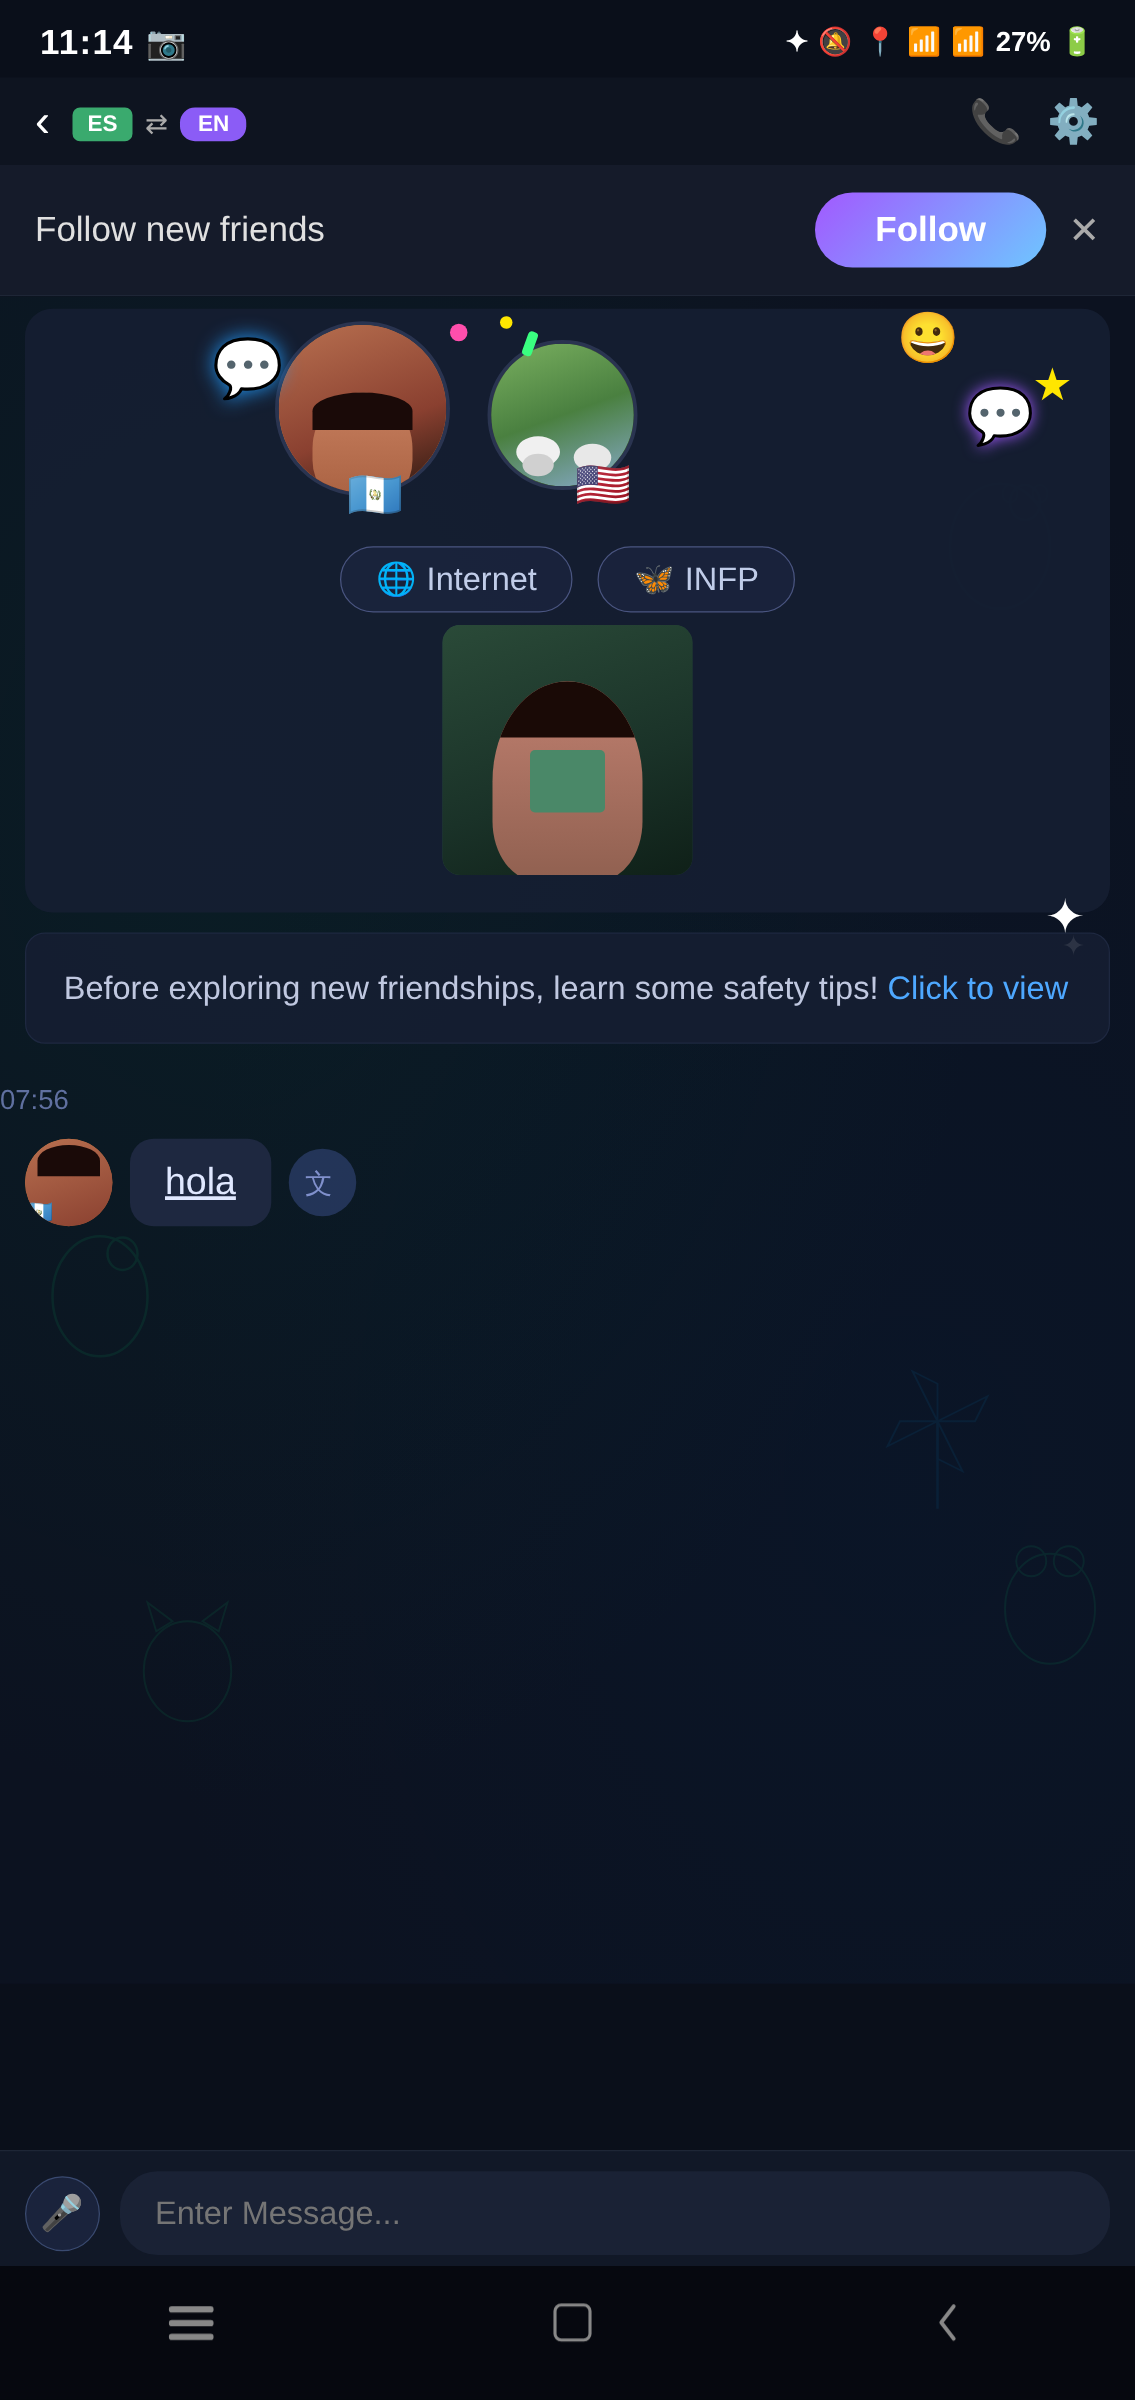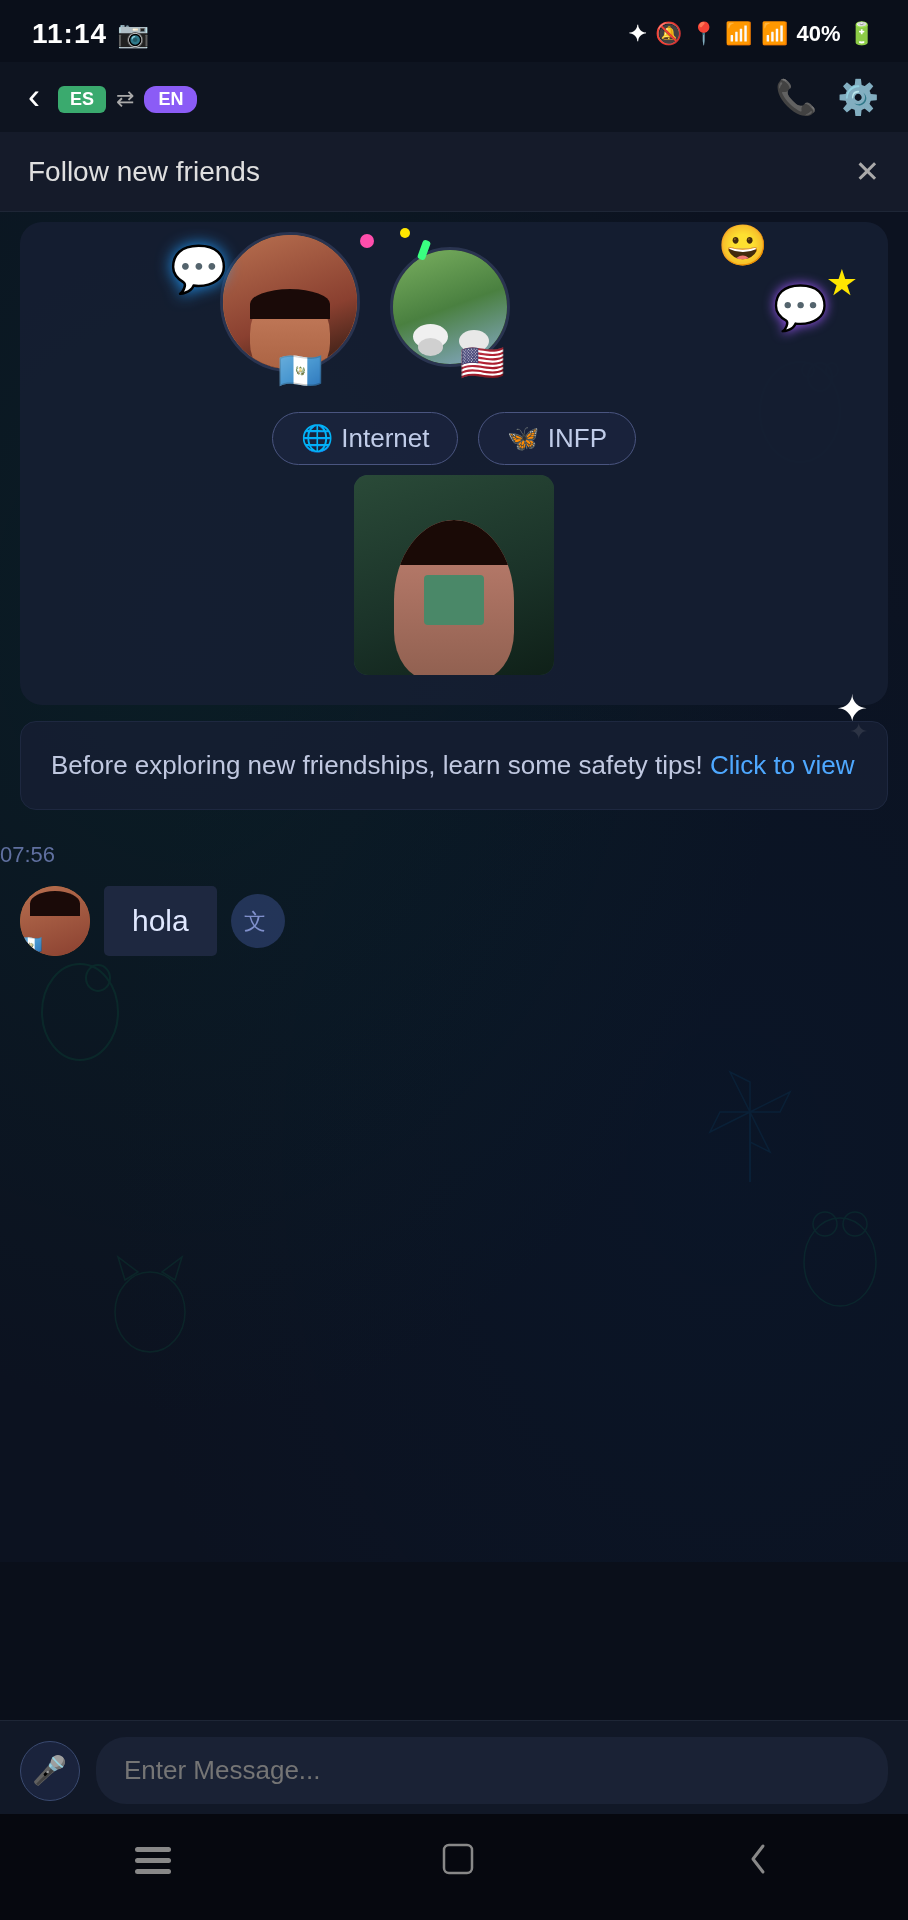--- a/index.html
+++ b/index.html
@@ -319,25 +319,26 @@
       justify-content: center;
       position: relative;
     }
     .chat-flag-sm {
       position: absolute;
       bottom: 0; left: 0;
       font-size: 18px;
     }
     .chat-bubble {
       background: #1e2840;
-      border-radius: 5px;
+      border-radius: 19px;
       padding: 18px 28px;
       font-size: 30px;
       color: #e0e8ff;
       max-width: 280px;
+      text-decoration: underline;
     }
     .translate-icon {
       display: flex;
       align-items: center;
       justify-content: center;
       width: 54px;
       height: 54px;
       border-radius: 50%;
       background: rgba(60,80,140,0.5);
       font-size: 28px;
@@ -429,21 +430,21 @@
   <div class="status-left">
     <span class="status-time">11:14</span>
     <span>📷</span>
   </div>
   <div class="status-right">
     <span>✦</span>
     <span>🔕</span>
     <span>📍</span>
     <span>📶</span>
     <span>📶</span>
-    <span>40%</span>
+    <span>27%</span>
     <span>🔋</span>
   </div>
 </div>
 
 <div class="nav-bar">
   <div class="nav-left">
     <span class="back-btn">‹</span>
     <div>
       <div class="lang-badges">
         <span class="lang-badge lang-badge-es">ES</span>
@@ -454,20 +455,21 @@
   </div>
   <div class="nav-right">
     <span class="nav-icon">📞</span>
     <span class="nav-icon">⚙️</span>
   </div>
 </div>
 
 <div class="follow-banner">
   <span class="follow-banner-text">Follow new friends</span>
   <div class="follow-banner-right">
+    <button class="follow-btn">Follow</button>
     <span class="close-btn">✕</span>
   </div>
 </div>
 
 <div class="chat-area">
   <div class="chat-bg"></div>
 
   <div class="pattern-overlay">
     <svg width="908" height="1350" style="position:absolute;top:0;left:0;opacity:0.07">
 

